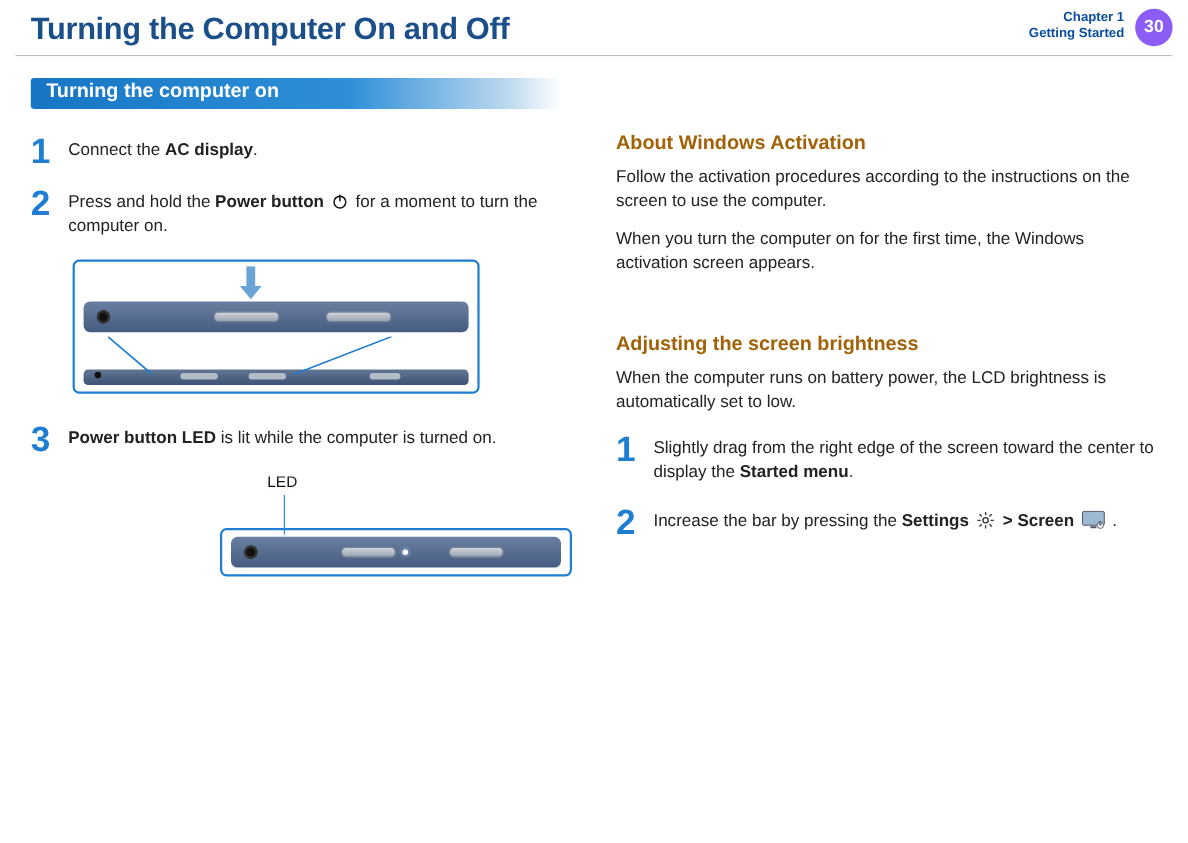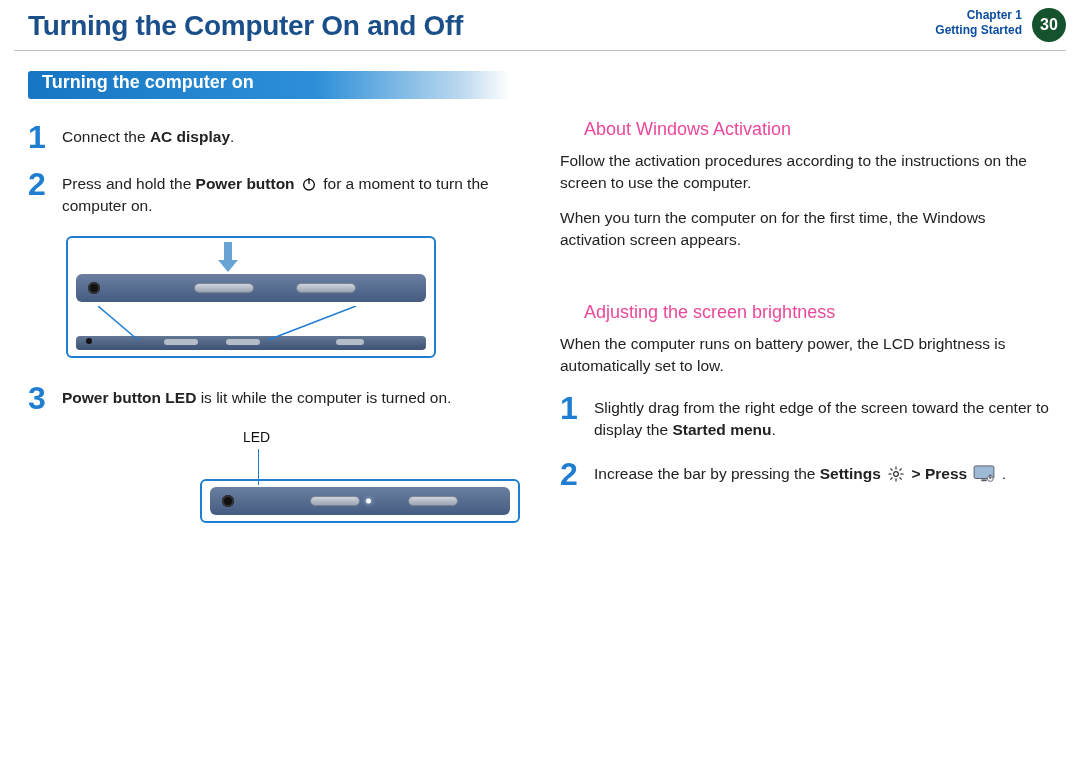--- a/index.html
+++ b/index.html
@@ -33,21 +33,21 @@
     text-align: right;
     font-size: 12px;
     font-weight: 700;
     color: #0a4d9e;
     line-height: 1.25;
   }
   .page-num {
     width: 34px;
     height: 34px;
     border-radius: 50%;
-    background: #14532d;
+    background: #8b5cf6;
     color: #fff;
     font-weight: 700;
     font-size: 16px;
     display: flex;
     align-items: center;
     justify-content: center;
   }
   .rule {
     height: 1px;
     background: #bfbfbf;
@@ -88,25 +88,24 @@
   }
   .step-text {
     font-size: 15.5px;
     line-height: 1.45;
     color: #222;
     padding-top: 3px;
   }
   .step-text b, .body-text b { font-weight: 700; }
   .sub-heading {
     font-size: 18px;
-    font-weight: 400;
-    color: #ec4899;
+    font-weight: 700;
+    color: #a16207;
     margin-top: 50px;
     margin-bottom: 10px;
-    margin-left: 24px;
   }
   .sub-heading.first { margin-top: 48px; }
   .body-text {
     font-size: 15.5px;
     line-height: 1.45;
     color: #222;
     margin-bottom: 12px;
   }
   .power-icon {
     display: inline-flex;
@@ -296,21 +295,21 @@
                 <line x1="12" y1="18" x2="12" y2="22"></line>
                 <line x1="2" y1="12" x2="6" y2="12"></line>
                 <line x1="18" y1="12" x2="22" y2="12"></line>
                 <line x1="4.5" y1="4.5" x2="7.3" y2="7.3"></line>
                 <line x1="16.7" y1="16.7" x2="19.5" y2="19.5"></line>
                 <line x1="4.5" y1="19.5" x2="7.3" y2="16.7"></line>
                 <line x1="16.7" y1="7.3" x2="19.5" y2="4.5"></line>
               </g>
             </svg>
         </span>
-        <b> &gt; </b><b>Press</b>
+        <b> &gt; </b><b>Screen</b>
         <span class="screen-icon">
           <svg width="22" height="18" viewBox="0 0 24 20">
               <rect x="1" y="1" width="22" height="14" rx="1.5" fill="#9eb9d4" stroke="#556" stroke-width="1"></rect>
               <rect x="9" y="16" width="6" height="2" fill="#556"></rect>
               <circle cx="19" cy="15" r="3.2" fill="#fff" stroke="#556" stroke-width="1"></circle>
               <rect x="17.8" y="13" width="2.4" height="2.2" rx="0.4" fill="#556"></rect>
               <path d="M18 13 v-1 a1 1 0 0 1 2 0 v1" fill="none" stroke="#556" stroke-width="0.9"></path>
             </svg>
         </span>
         <span> .</span>

